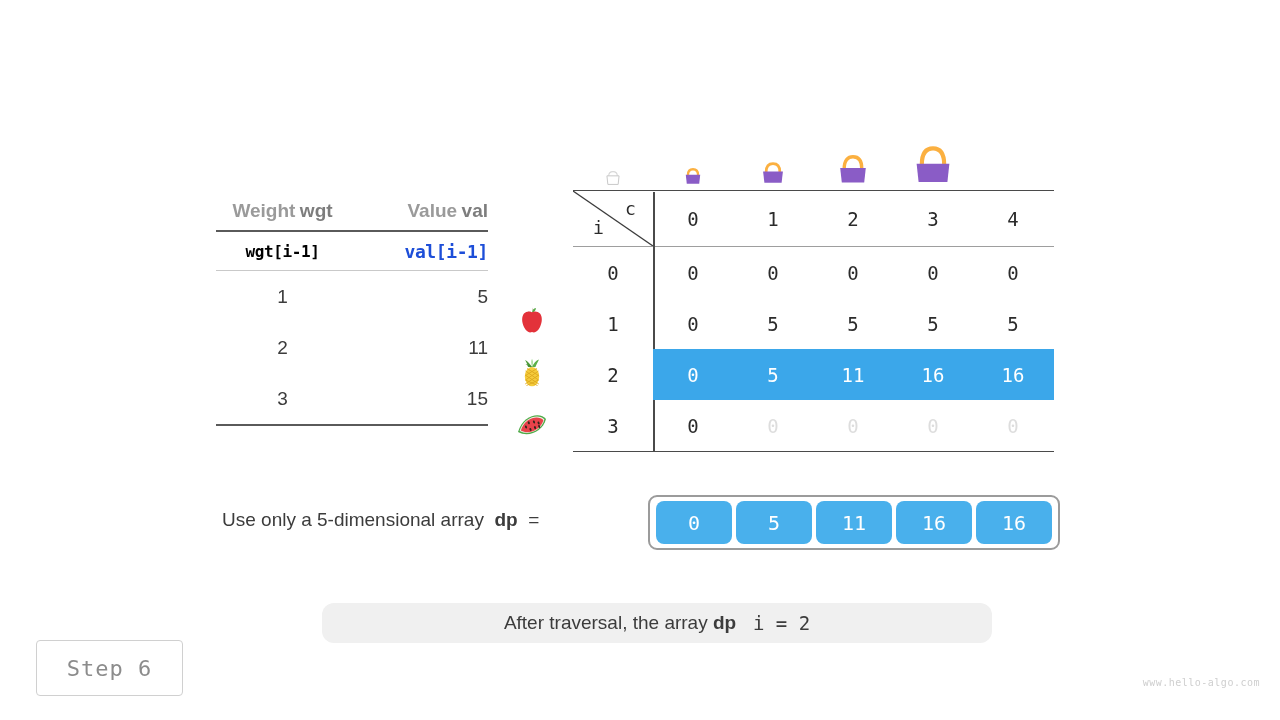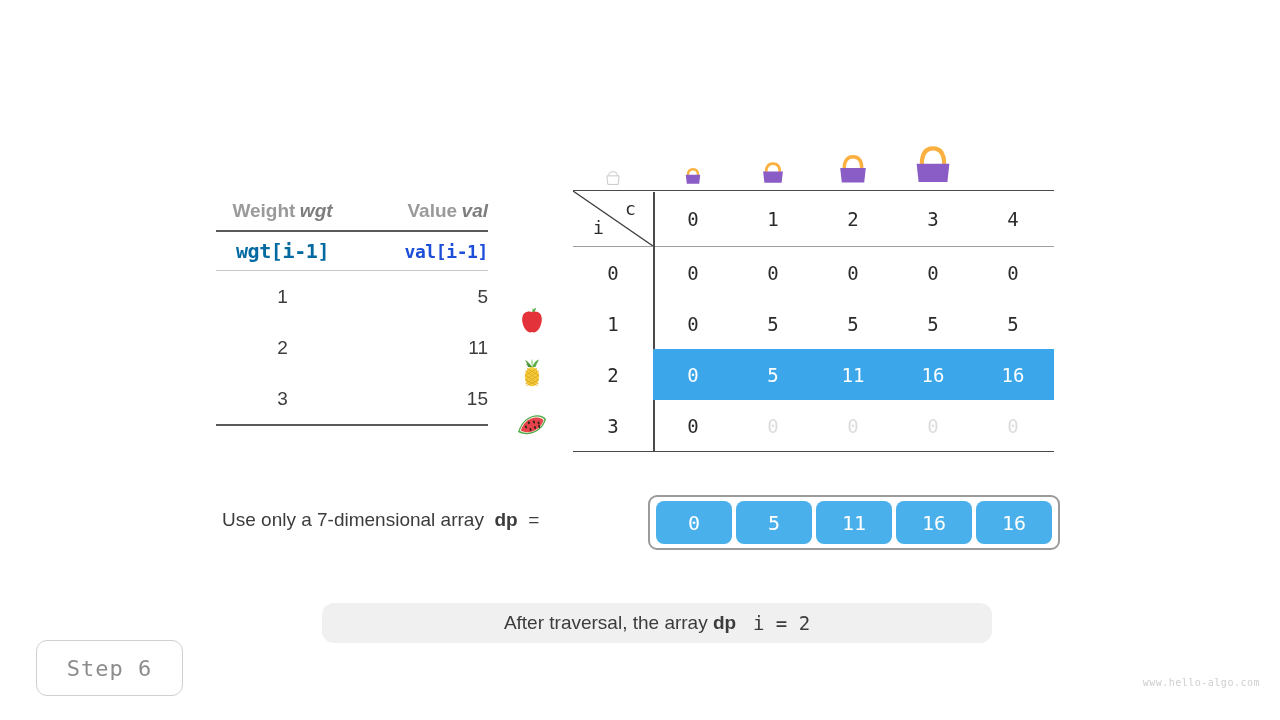--- a/index.html
+++ b/index.html
@@ -36,22 +36,22 @@
   #wv-table .wv-row {
     display: flex;
     height: 51px;
     align-items: center;
   }
   #wv-table .wv-row.last { border-bottom: 2px solid #5a5a5a; }
   .wv-c1 { width: 133px; text-align: center; }
   .wv-c2 { width: 139px; text-align: right; }
 
   .hdr-light { color: #9a9a9a; font-size: 19px; font-weight: bold; }
-  .hdr-bold  { color: #7d7d7d; font-size: 19px; font-weight: bold; font-style: italic; }
-  .code-teal  { color: #0369a1; font-size: 20px; font-weight: bold; letter-spacing: -0.4px; }
+  .hdr-bold  { color: #7d7d7d; font-size: 19px; font-weight: bold; }
+  .code-teal  { color: #000000; font-size: 16px; font-weight: bold; letter-spacing: -0.4px; }
   .code-green { color: #1d4ed8; font-size: 18px; font-weight: bold; letter-spacing: -0.4px; }
   .num-cell { color: #3c3c3c; font-size: 19px; }
 
   
   #fruit-col {
     position: absolute;
     left: 508px; top: 296px;
     width: 48px;
   }
   #fruit-col .fruit {
@@ -176,21 +176,21 @@
     white-space: nowrap;
   }
   #caption b { font-weight: bold; }
 
   
   #step-badge {
     position: absolute;
     left: 36px; top: 640px;
     width: 145px; height: 54px;
     border: 1.6px solid #d0d0d0;
-    border-radius: 11px;
+    border-radius: 4px;
     display: flex; align-items: center; justify-content: center;
     font-size: 22px; color: #8c8c8c; letter-spacing: 1px;
   }
 
   
   #watermark {
     position: absolute;
     right: 20px; top: 677px;
     font-size: 10px; color: #cfcfcf;
     letter-spacing: 0.5px;
@@ -367,21 +367,21 @@
         <div class="mono dim">0</div>
         <div class="mono dim">0</div>
         <div class="mono dim">0</div>
         <div class="mono dim">0</div>
       </div>
     </div>
   </div>
 </div>
 
 <div id="dp-strip-label">
-  <span>Use only a 7-dimensional array</span>
+  <span>Use only a 5-dimensional array</span>
   <b>&nbsp;<span>dp</span></b>
   &nbsp;<span>=</span>
 </div>
 
 <div id="dp-strip">
   <div class="cell mono">0</div>
   <div class="cell mono">5</div>
   <div class="cell mono">11</div>
   <div class="cell mono">16</div>
   <div class="cell mono">16</div>

